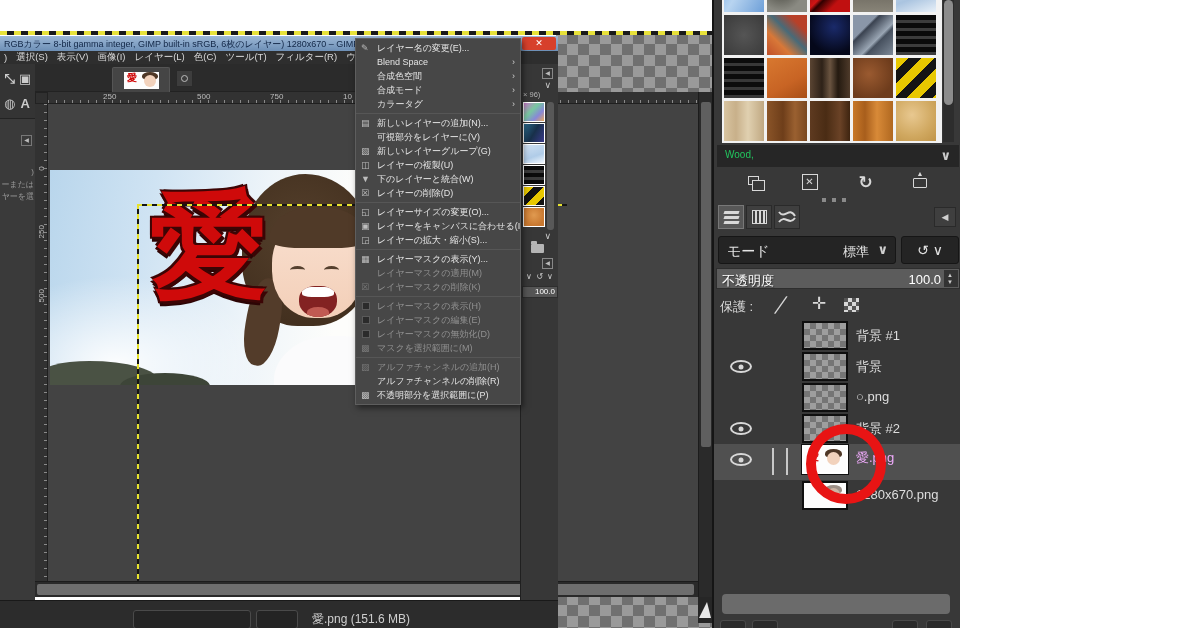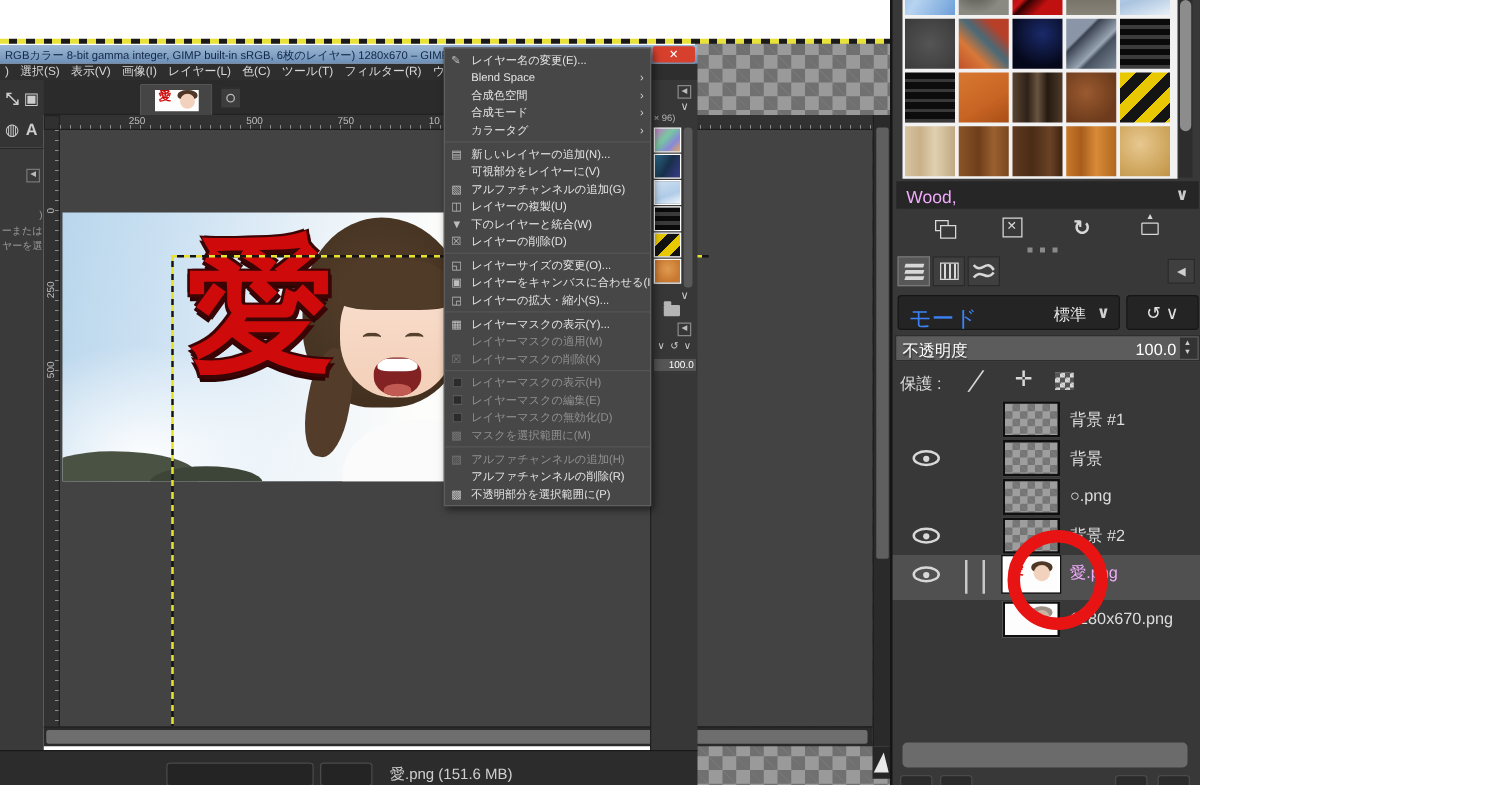--- a/index.html
+++ b/index.html
@@ -126,21 +126,21 @@
     font-size:8px; color:#fff; text-align:right; padding-right:2px; line-height:10px; }
 
   
   #rightdock { left:712px; top:0; width:248px; height:628px; background:#383838; border-left:2px solid #151515; z-index:30; overflow:hidden; }
   #pat-grid { position:absolute; left:8px; top:-30px; width:220px; background:#f2f2f2; padding:2px;
     display:grid; grid-template-columns:repeat(5,40px); gap:3px; }
   .pat-cell { width:40px; height:40px; }
   #pat-scroll { position:absolute; left:229px; top:0; width:11px; height:142px; background:#2d2d2d; }
   #pat-scroll .thumb { position:absolute; left:1px; top:0; width:9px; height:105px; background:#8c8c8c; border-radius:5px; }
   #wood-bar { position:absolute; left:3px; top:145px; width:242px; height:22px; background:#262626; }
-  #wood-bar .nm { position:absolute; left:8px; top:4px; font-size:14px; color:#f0abfc; }
+  #wood-bar .nm { position:absolute; left:8px; top:4px; font-size:10px; color:#22c55e; }
   #wood-bar .ch { position:absolute; right:8px; top:3px; font-size:13px; color:#cccccc; font-weight:bold; }
   #pat-toolbar { position:absolute; left:0; top:170px; width:248px; height:26px; display:flex; justify-content:space-around; align-items:center; padding:0 14px; }
   .tb-btn { width:26px; height:22px; position:relative; color:#d8d8d8; text-align:center; }
   .ic-dup { position:absolute; left:5px; top:4px; width:11px; height:9px; border:1.5px solid #d8d8d8; }
   .ic-dup::after { content:""; position:absolute; left:3px; top:3px; width:11px; height:9px; border:1.5px solid #d8d8d8; background:#383838; }
   .ic-del { position:absolute; left:4px; top:2px; width:16px; height:16px; border:1.5px solid #d8d8d8; font-size:10px; line-height:14px; font-weight:bold; }
   .ic-ref { font-size:17px; line-height:22px; font-weight:bold; }
   .ic-open { position:absolute; left:5px; top:6px; width:14px; height:10px; border:1.5px solid #d8d8d8; border-radius:1px; }
   .ic-open::after { content:"▲"; position:absolute; left:3px; top:-9px; font-size:7px; color:#d8d8d8; }
   #dots { position:absolute; left:108px; top:198px; width:40px; display:flex; gap:6px; }
@@ -148,21 +148,21 @@
   #dlg-tabs { position:absolute; left:4px; top:205px; width:240px; height:26px; }
   .dtab { position:absolute; top:0; width:26px; height:24px; background:#3f3f3f; border:1px solid #2a2a2a; }
   .dtab.active { background:#575757; border-color:#787878; }
   .dtab .bars i { position:absolute; left:5px; width:15px; height:3px; background:#d8d8d8; transform:skewX(-18deg); }
   .dtab .chan { position:absolute; left:5px; top:4px; width:15px; height:14px; border:1.5px solid #d8d8d8;
     background:repeating-linear-gradient(90deg,transparent 0 2px,#d8d8d8 2px 4px); }
   #dlg-collapse { position:absolute; right:2px; top:2px; width:22px; height:20px; background:#3f3f3f; border:1px solid #2a2a2a;
     color:#cfcfcf; font-size:9px; text-align:center; line-height:19px; }
   #mode-btn { position:absolute; left:4px; top:236px; width:178px; height:28px; background:#242424; border:1px solid #161616;
     border-radius:3px; }
-  #mode-btn .lbl { position:absolute; left:8px; top:6px; font-size:18px; color:#3b82f6; }
+  #mode-btn .lbl { position:absolute; left:8px; top:6px; font-size:14px; color:#e5e5e5; }
   #mode-btn .val { position:absolute; right:26px; top:6px; font-size:13px; color:#e2e2e2; }
   #mode-btn .ch  { position:absolute; right:7px; top:5px; font-size:13px; color:#cfcfcf; font-weight:bold; }
   #mode-reset { position:absolute; left:187px; top:236px; width:58px; height:28px; background:#242424; border:1px solid #161616;
     border-radius:3px; color:#e2e2e2; font-size:14px; text-align:center; line-height:26px; }
   #opacity-row { position:absolute; left:2px; top:268px; width:244px; height:21px; background:#5c5c5c; border:1px solid #2e2e2e; }
   #opacity-row .lbl { position:absolute; left:5px; top:3px; font-size:13px; color:#ffffff; text-shadow:1px 1px 1px #333; }
   #opacity-row .val { position:absolute; right:18px; top:3px; font-size:13px; color:#ffffff; }
   #opacity-spin { position:absolute; right:1px; top:1px; width:14px; height:17px; background:#333; color:#ccc; }
   #opacity-spin i { position:absolute; left:3px; font-size:6px; line-height:1; font-style:normal; }
   #lock-row { position:absolute; left:0; top:294px; width:248px; height:24px; }
@@ -304,21 +304,21 @@
       <div class="cm-sec">
         <div class="cm-item"><div class="cm-ico">✎</div><span>レイヤー名の変更(E)...</span></div>
         <div class="cm-item"><span>Blend Space</span><div class="cm-arrow">›</div></div>
         <div class="cm-item"><span>合成色空間</span><div class="cm-arrow">›</div></div>
         <div class="cm-item"><span>合成モード</span><div class="cm-arrow">›</div></div>
         <div class="cm-item"><span>カラータグ</span><div class="cm-arrow">›</div></div>
       </div>
       <div class="cm-sec">
         <div class="cm-item"><div class="cm-ico">▤</div><span>新しいレイヤーの追加(N)...</span></div>
         <div class="cm-item"><span>可視部分をレイヤーに(V)</span></div>
-        <div class="cm-item"><div class="cm-ico">▧</div><span>アルファチャンネルの追加(G)</span></div>
+        <div class="cm-item"><div class="cm-ico">▧</div><span>新しいレイヤーグループ(G)</span></div>
         <div class="cm-item"><div class="cm-ico">◫</div><span>レイヤーの複製(U)</span></div>
         <div class="cm-item"><div class="cm-ico">▼</div><span>下のレイヤーと統合(W)</span></div>
         <div class="cm-item"><div class="cm-ico">☒</div><span>レイヤーの削除(D)</span></div>
       </div>
       <div class="cm-sec">
         <div class="cm-item"><div class="cm-ico">◱</div><span>レイヤーサイズの変更(O)...</span></div>
         <div class="cm-item"><div class="cm-ico">▣</div><span>レイヤーをキャンバスに合わせる(I)</span></div>
         <div class="cm-item"><div class="cm-ico">◲</div><span>レイヤーの拡大・縮小(S)...</span></div>
       </div>
       <div class="cm-sec">

